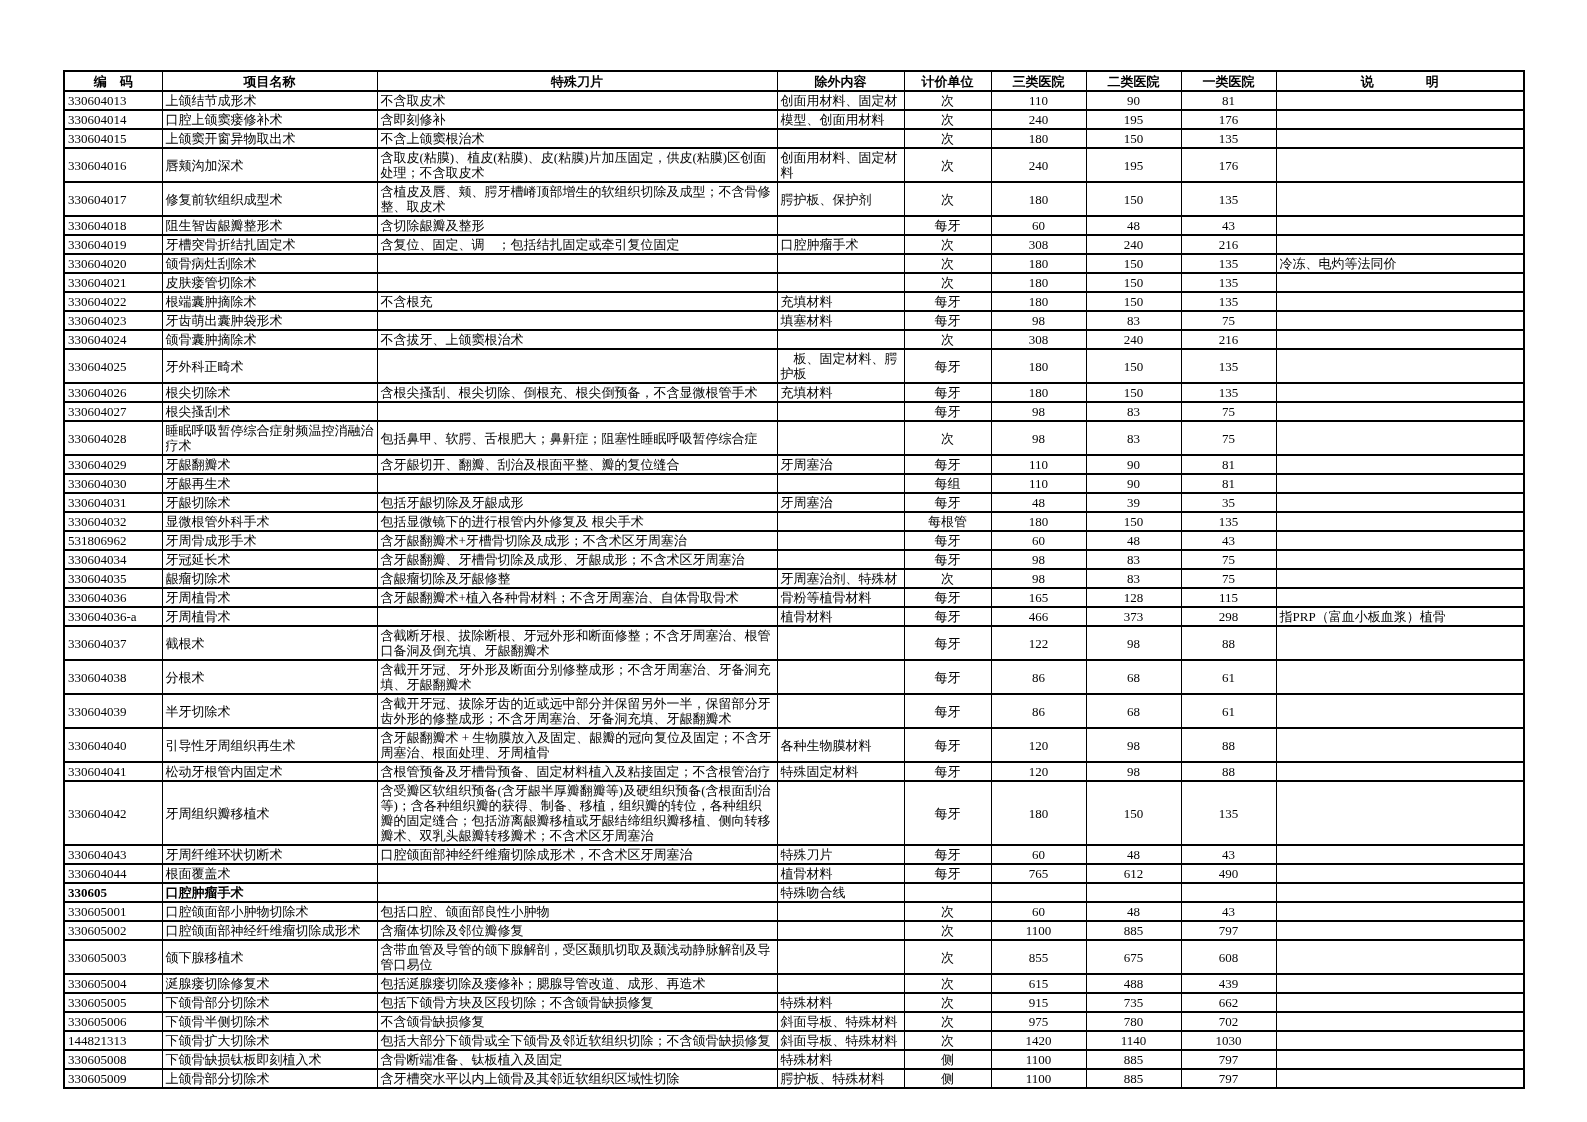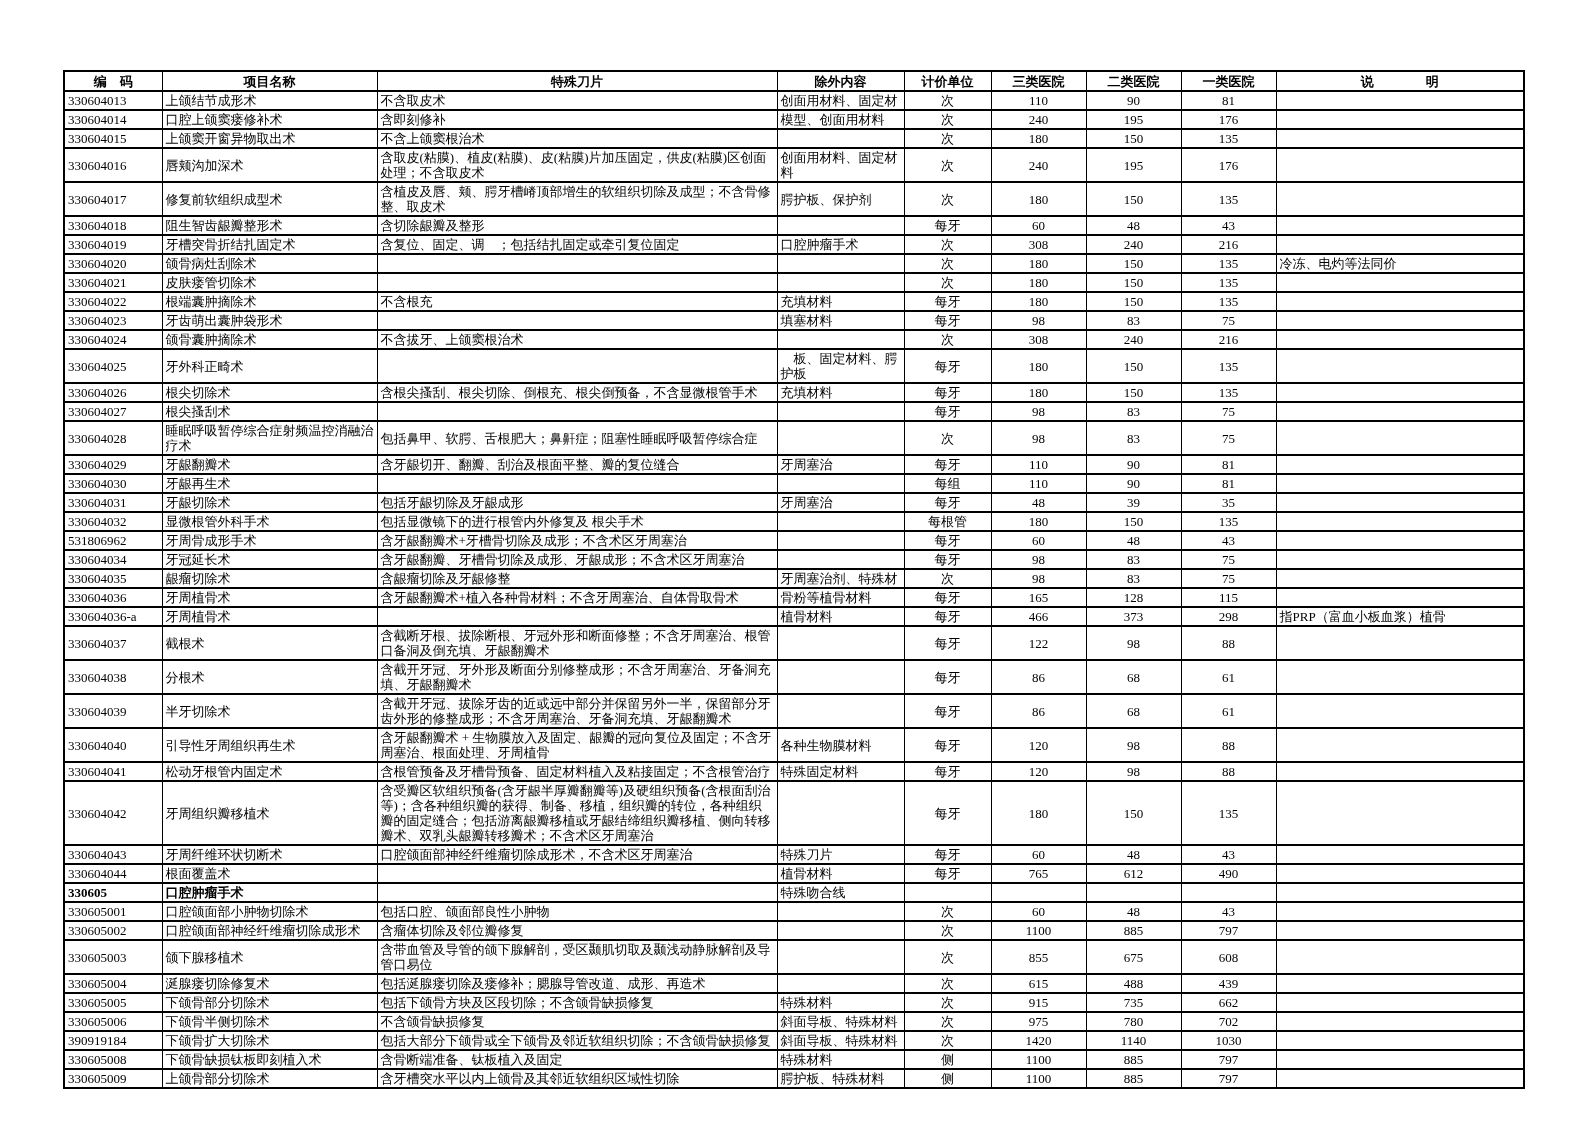--- a/index.html
+++ b/index.html
@@ -515,21 +515,21 @@
           <td class="c-name">下颌骨半侧切除术</td>
           <td class="c-content">不含颌骨缺损修复</td>
           <td class="c-exclusion">斜面导板、特殊材料</td>
           <td class="c-unit">次</td>
           <td class="c-price">975</td>
           <td class="c-price">780</td>
           <td class="c-price">702</td>
           <td class="c-note"></td>
         </tr>
         <tr class="data-row">
-          <td class="c-code">390919184</td>
+          <td class="c-code">144821313</td>
           <td class="c-name">下颌骨扩大切除术</td>
           <td class="c-content">包括大部分下颌骨或全下颌骨及邻近软组织切除；不含颌骨缺损修复</td>
           <td class="c-exclusion">斜面导板、特殊材料</td>
           <td class="c-unit">次</td>
           <td class="c-price">1420</td>
           <td class="c-price">1140</td>
           <td class="c-price">1030</td>
           <td class="c-note"></td>
         </tr>
         <tr class="data-row">

